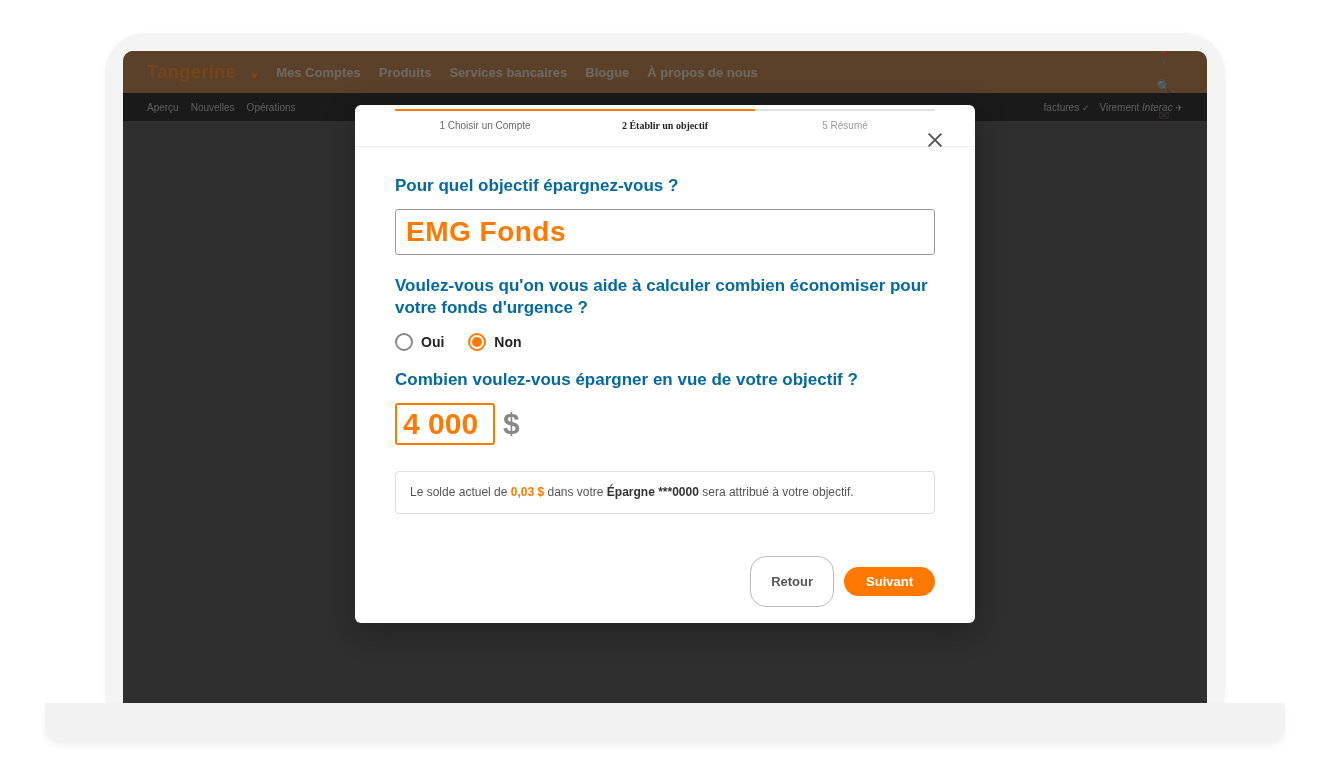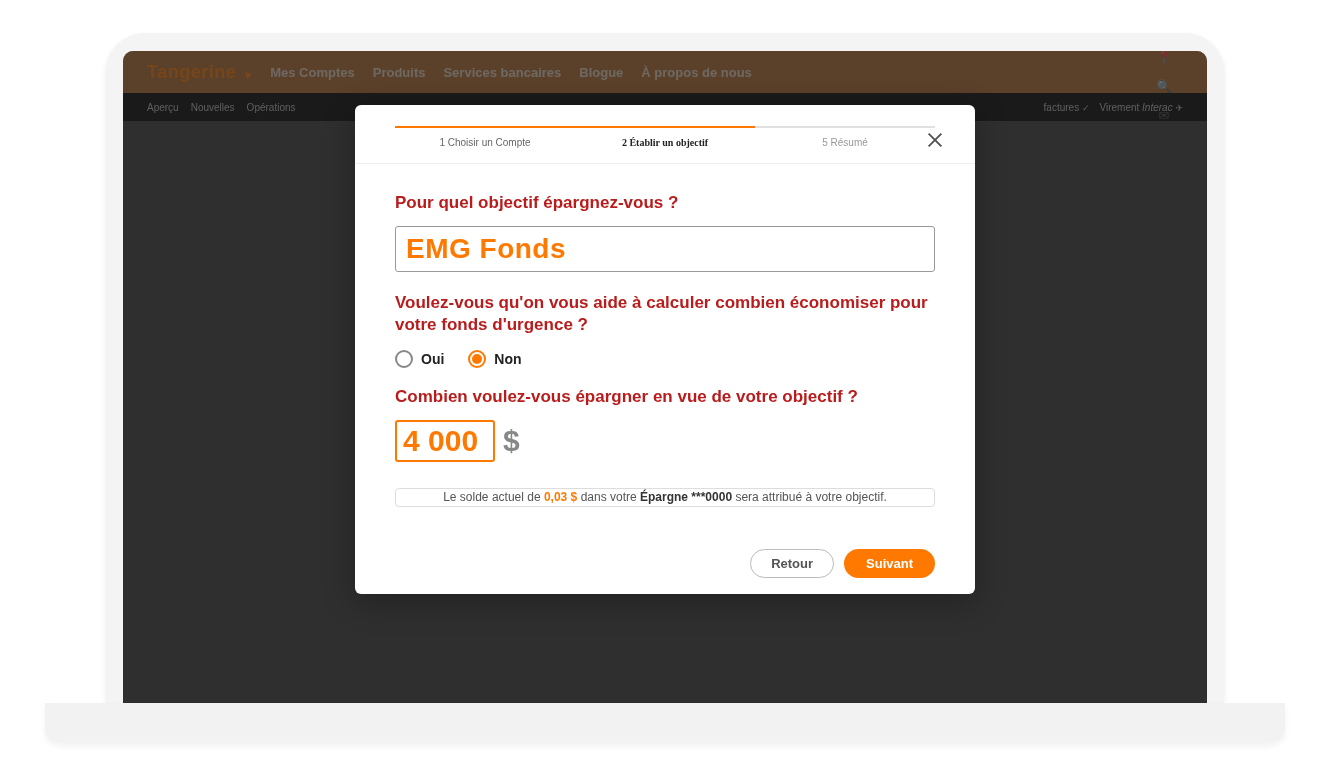--- a/index.html
+++ b/index.html
@@ -5,65 +5,65 @@
 * { box-sizing: border-box; margin: 0; padding: 0; font-family: -apple-system, BlinkMacSystemFont, "Segoe UI", Helvetica, Arial, sans-serif; }
 body { background: #fff; display: flex; align-items: center; justify-content: center; height: 766px; width: 1330px; }
 
 .laptop { width: 1120px; height: 700px; background: #f4f4f4; border-radius: 40px; padding: 18px; position: relative; box-shadow: 0 2px 6px rgba(0,0,0,0.05); }
 .laptop-base { position: absolute; bottom: -10px; left: -60px; right: -60px; height: 40px; background: #f2f2f2; border-radius: 0 0 20px 20px / 0 0 12px 12px; box-shadow: 0 4px 6px rgba(0,0,0,0.05); }
 .screen { width: 100%; height: 100%; background: #fff; border-radius: 10px; overflow: hidden; position: relative; }
 
 
 .bg-page { position: absolute; inset: 0; background: #3a3a3a; }
 .bg-header { background: #b56a2c; height: 42px; display: flex; align-items: center; padding: 0 24px; gap: 18px; color: #e8d8c8; font-size: 13px; opacity: 0.55; }
-.brand { color: #ff7900; font-weight: 700; font-size: 18px; letter-spacing: 0.5px; display: flex; align-items: flex-end; gap: 8px; }
+.brand { color: #ff7900; font-weight: 700; font-size: 18px; letter-spacing: 0.5px; display: flex; align-items: flex-end; gap: 14px; }
 .brand-arrow { display: inline-block; width: 0; height: 0; border-left: 6px solid #ff7900; border-top: 4px solid transparent; border-bottom: 4px solid transparent; transform: rotate(-20deg); margin-left: 2px; margin-bottom: 4px; }
 .bg-nav { font-weight: 600; }
 .bg-header-right { margin-left: auto; display: flex; gap: 14px; align-items: center; flex-direction: column; }
 .bg-subnav { background: #000000; height: 28px; display: flex; align-items: center; padding: 0 24px; gap: 12px; font-size: 10px; color: #bcbcbc; opacity: 0.55; }
 .bg-subnav-right { margin-left: auto; display: flex; gap: 10px; align-items: center; }
 .checkmark { font-size: 9px; }
 .send-icon { font-size: 9px; }
 .italic { font-style: italic; }
 
 
 .overlay { position: absolute; inset: 0; background: rgba(30,30,30,0.35); display: flex; align-items: flex-start; justify-content: center; }
 
 .modal { margin-top: 54px; width: 620px; max-height: 580px; background: #fff; border-radius: 6px; box-shadow: 0 8px 32px rgba(0,0,0,0.3); display: flex; flex-direction: column; overflow: hidden; }
 
-.modal-steps { display: flex; align-items: flex-start; justify-content: center; gap: 0; padding: 21px 40px 14px; border-bottom: 1px solid #eee; position: relative; }
+.modal-steps { display: flex; align-items: flex-start; justify-content: center; gap: 0; padding: 4px 40px 14px; border-bottom: 1px solid #eee; position: relative; }
 .step { flex: 1; text-align: center; font-size: 10px; color: #999; border-top: 2px solid #e0e0e0; padding-top: 8px; line-height: 1.3; }
 .step.done { border-top-color: #ff7900; color: #666; }
 .step.active { border-top-color: #ff7900; color: #222; font-weight: 600; font-family: Liberation Serif, serif; }
 .close-x { position: absolute; right: 30px; top: 26px; width: 20px; height: 20px; cursor: pointer; }
 .close-x::before, .close-x::after { content: ""; position: absolute; left: 9px; top: 0; width: 2px; height: 18px; background: #555; }
 .close-x::before { transform: rotate(45deg); }
 .close-x::after { transform: rotate(-45deg); }
 
 .modal-body { padding: 28px 40px; flex: 1; overflow: auto; }
-.q { font-size: 17px; font-weight: 700; color: #b91c1c; margin-bottom: 12px; line-height: 1.3; }
+.q { font-size: 17px; font-weight: 700; color: #0369a1; margin-bottom: 12px; line-height: 1.3; }
 .goal-input-wrap { position: relative; margin-bottom: 20px; }
 .goal-input { width: 100%; border: 1px solid #999; border-radius: 3px; padding: 6px 10px; font-size: 28px; font-weight: 700; color: #ff7900; letter-spacing: 0.5px; }
 
 .radio-row { display: flex; gap: 24px; margin-top: 14px; margin-bottom: 18px; }
 .radio-opt { display: flex; align-items: center; gap: 8px; cursor: pointer; font-size: 14px; font-weight: 600; color: #222; }
 .radio-circle { width: 18px; height: 18px; border: 2px solid #888; border-radius: 50%; display: flex; align-items: center; justify-content: center; }
 .radio-opt.checked .radio-circle { border-color: #ff7900; }
 .radio-opt.checked .radio-circle::after { content: ""; width: 10px; height: 10px; background: #ff7900; border-radius: 50%; }
 
 .amount-row { display: flex; align-items: center; gap: 8px; margin-top: 10px; margin-bottom: 26px; }
 .amount-input { border: 2px solid #ff7900; border-radius: 3px; padding: 2px 6px; font-size: 30px; font-weight: 700; color: #ff7900; width: 100px; text-align: left; }
 .dollar { font-size: 30px; font-weight: 600; color: #888; }
 
-.info-box { border: 1px solid #ddd; border-radius: 4px; padding: 0 14px; font-size: 12px; color: #555; line-height: 1.4; text-align: center; }
+.info-box { border: 1px solid #ddd; border-radius: 4px; padding: 12px 14px; font-size: 12px; color: #555; line-height: 1.4; }
 .info-box .orange { color: #ff7900; font-weight: 700; }
 .info-box .bold { font-weight: 700; color: #333; }
 
 .modal-footer { display: flex; justify-content: flex-end; gap: 10px; padding: 14px 40px 16px; align-items: center; }
-.btn-secondary { border: 1px solid #bbb; background: #fff; color: #555; font-size: 13px; font-weight: 600; padding: 6px 20px; border-radius: 16px; cursor: pointer; }
+.btn-secondary { border: 1px solid #bbb; background: #fff; color: #555; font-size: 13px; font-weight: 600; padding: 17px 20px; border-radius: 16px; cursor: pointer; }
 .btn-primary { border: none; background: #ff7900; color: #fff; font-size: 13px; font-weight: 700; padding: 7px 22px; border-radius: 16px; cursor: pointer; }
 </style>
 </head>
 <body>
 
 <div class="laptop">
   <div class="screen">
 
     <div class="bg-page">
       <div class="bg-header">

